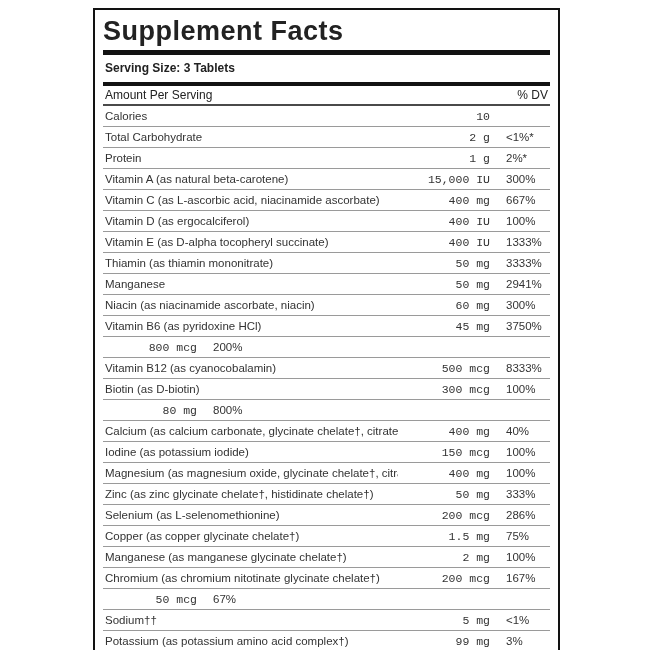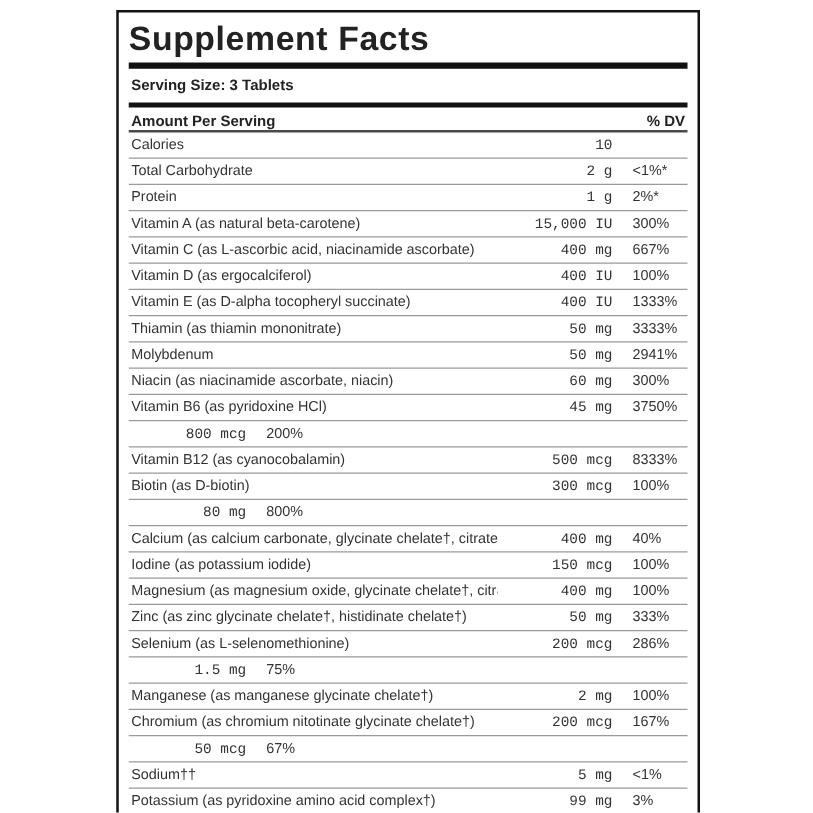--- a/index.html
+++ b/index.html
@@ -29,25 +29,25 @@
     line-height:32px;
   }
   .thick-bar{height:5px;background:var(--bar);}
   .bar1{margin-top:3px;}
   .bar2{height:4px;}
   .serving{
     padding:6px 2px 7px 2px;
     font-size:12px;font-weight:bold;color:var(--ink);
   }
   .col-header{
-    display:flex;align-items:flex-end;
+    display:flex;align-items:center;
     height:20px;
     padding:0 2px;
     border-bottom:2px solid var(--header-line);
-    font-size:12px;font-weight:bold;color:var(--ink);
+    font-size:12px;font-weight:normal;color:var(--ink);
   }
   .col-header .amount-col-label{flex:1;}
   .col-header .dv-col-label{text-align:right;}
   .facts-body{}
   .frow{
     display:flex;align-items:center;
     height:21px;
     padding:0 2px;
     border-bottom:1px solid var(--sep);
     font-size:11.5px;color:var(--row-ink);
@@ -119,21 +119,21 @@
     <span class="fdv">1333%</span>
   </div>
 
   <div class="frow">
     <span class="fname">Thiamin  (as thiamin mononitrate)</span>
     <span class="famt">50 mg</span>
     <span class="fdv">3333%</span>
   </div>
 
   <div class="frow">
-    <span class="fname">Molybdenum</span>
+    <span class="fname">Manganese</span>
     <span class="famt">50 mg</span>
     <span class="fdv">2941%</span>
   </div>
 
   <div class="frow">
     <span class="fname">Niacin (as niacinamide ascorbate, niacin)</span>
     <span class="famt">60 mg</span>
     <span class="fdv">300%</span>
   </div>
 
@@ -189,20 +189,21 @@
     <span class="fdv">333%</span>
   </div>
 
   <div class="frow">
     <span class="fname">Selenium (as L-selenomethionine)</span>
     <span class="famt">200 mcg</span>
     <span class="fdv">286%</span>
   </div>
 
   <div class="frow">
+    <span class="fname">Copper  (as copper glycinate chelate†)</span>
     <span class="famt">1.5 mg</span>
     <span class="fdv">75%</span>
   </div>
 
   <div class="frow">
     <span class="fname">Manganese (as manganese glycinate chelate†)</span>
     <span class="famt">2 mg</span>
     <span class="fdv">100%</span>
   </div>
 
@@ -217,20 +218,20 @@
     <span class="fdv">67%</span>
   </div>
 
   <div class="frow">
     <span class="fname">Sodium††</span>
     <span class="famt">5 mg</span>
     <span class="fdv">&lt;1%</span>
   </div>
 
   <div class="frow">
-    <span class="fname">Potassium (as pyridoxine amino acid complex†)</span>
+    <span class="fname">Potassium (as potassium amino acid complex†)</span>
     <span class="famt">99 mg</span>
     <span class="fdv">3%</span>
   </div>
 </div>
 
   </div>
 </div>
 
 </body></html>

